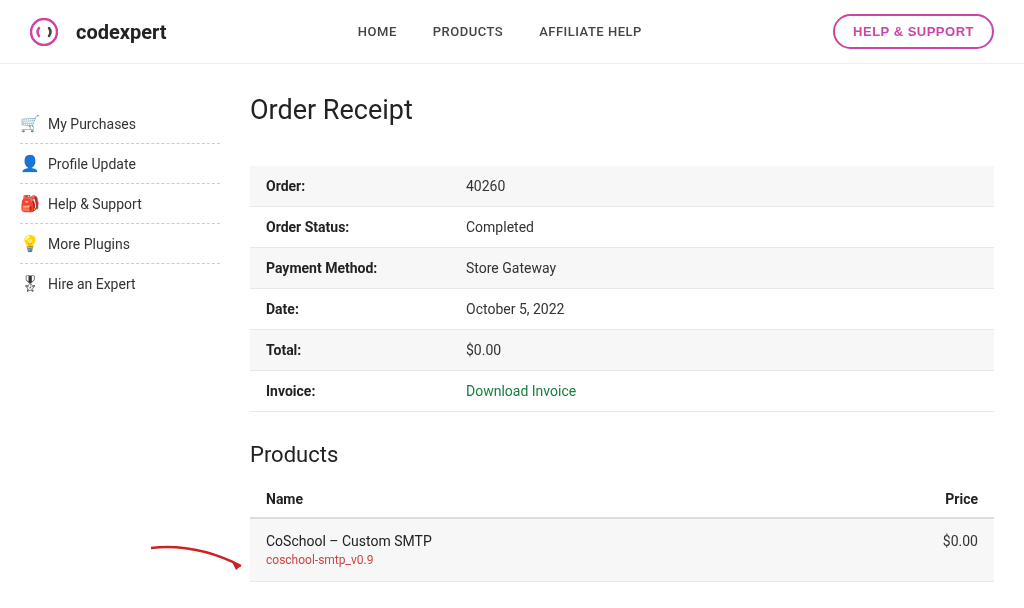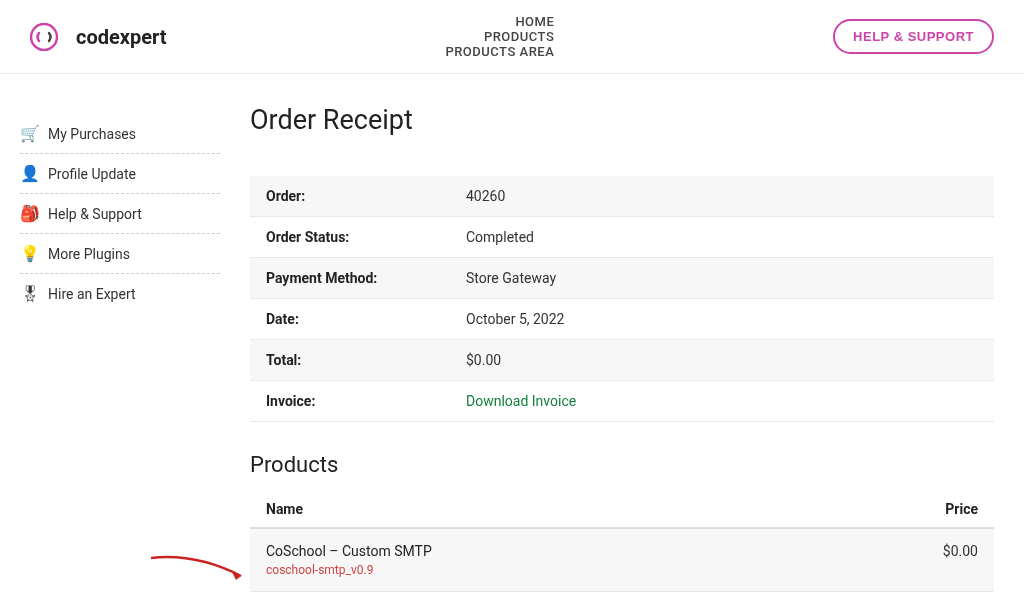--- a/index.html
+++ b/index.html
@@ -27,22 +27,22 @@
       font-weight: 700;
       color: #222;
       text-decoration: none;
     }
     .logo-icon {
       width: 28px;
       height: 28px;
     }
     .nav {
       display: flex;
-      align-items: flex-end;
-      flex-direction: column;
+      gap: 36px;
+      align-items: flex-start;
     }
     .nav a {
       text-decoration: none;
       color: #444;
       font-size: 13px;
       font-weight: 500;
       letter-spacing: 0.5px;
     }
     .help-btn {
       border: 2px solid #cc44aa;
@@ -195,21 +195,21 @@
       <circle cx="14" cy="14" r="13" stroke="#cc44aa" stroke-width="2.5"></circle>
       <path d="M9 10 Q6 14 9 18" stroke="#cc44aa" stroke-width="2.5" fill="none" stroke-linecap="round"></path>
       <path d="M19 10 Q22 14 19 18" stroke="#444" stroke-width="2.5" fill="none" stroke-linecap="round"></path>
     </svg>
     <span>codexpert</span>
   </a>
 
   <nav class="nav">
     <a>HOME</a>
     <a>PRODUCTS</a>
-    <a>PRODUCTS AREA</a>
+    <a>AFFILIATE HELP</a>
   </nav>
 
   <button class="help-btn">HELP &amp; SUPPORT</button>
 </header>
 
 <div class="page">
 
   <aside class="sidebar">
     <div class="sidebar-item">
       <span class="sidebar-icon">🛒</span>

